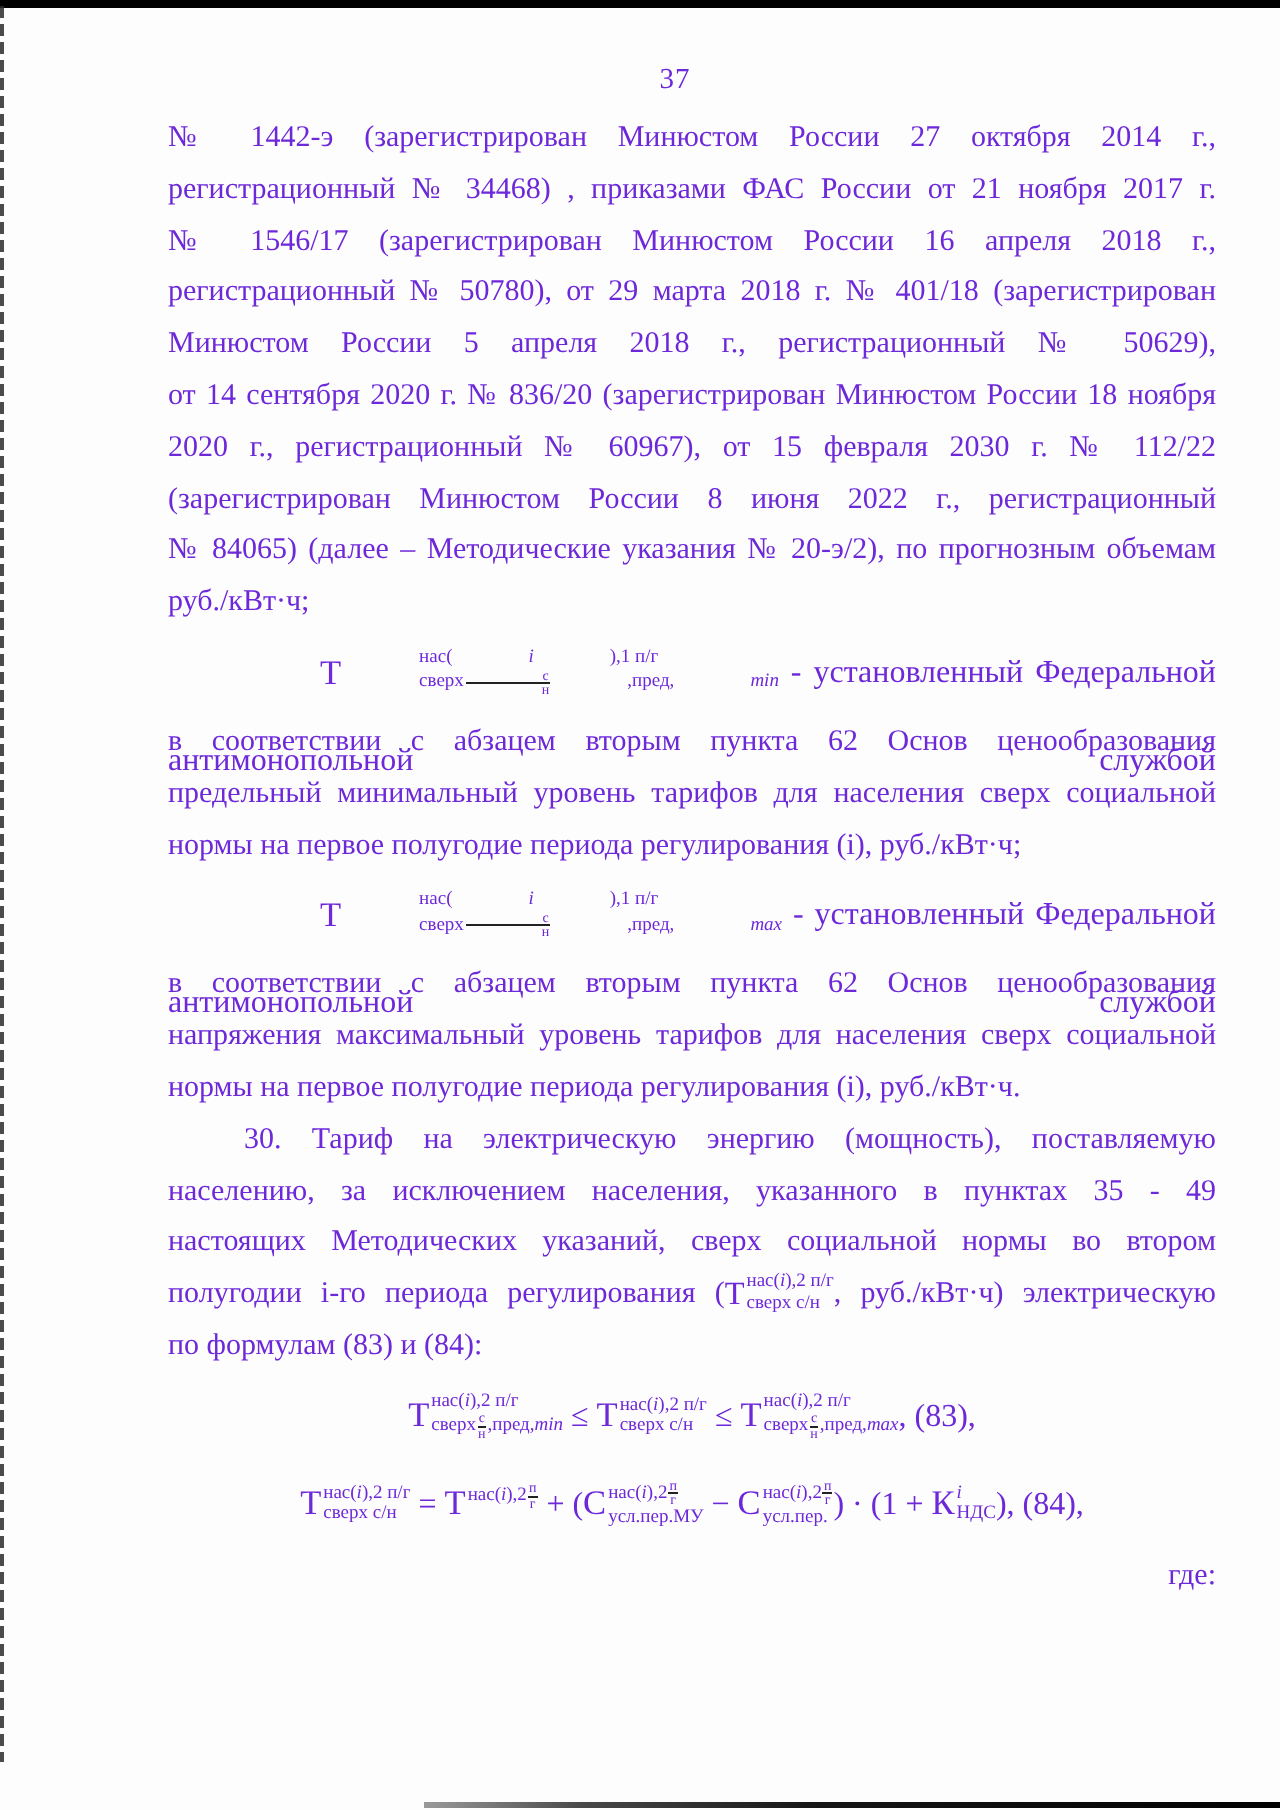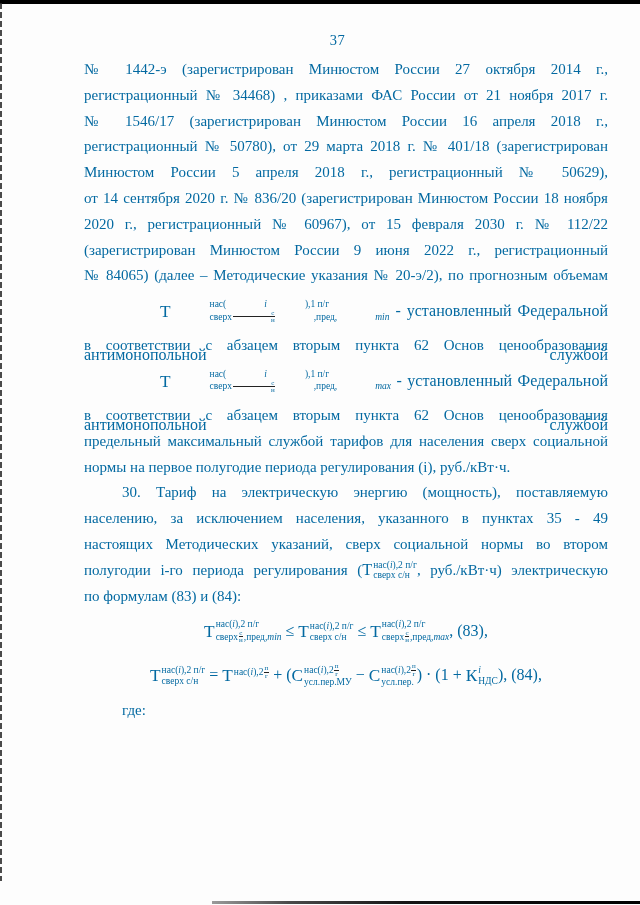--- a/index.html
+++ b/index.html
@@ -1,38 +1,38 @@
 <!DOCTYPE html>
 <html><head>
 <meta charset="utf-8">
 <style>
   html,body{margin:0;padding:0;background:#888;}
   .page{
     position:relative;width:640px;height:905px;background:#fdfdfd;
-    font-family:"Liberation Serif", serif;color:#0369a1;overflow:hidden;
+    font-family:"Liberation Serif", serif;color:#6d28d9;overflow:hidden;
   }
   .top-bar{position:absolute;top:0;left:0;width:640px;height:4px;background:#000;}
   .left-line{
     position:absolute;left:0;top:3px;width:2px;height:878px;
     background:repeating-linear-gradient(to bottom,#2b2b2b 0 6px,rgba(0,0,0,0) 6px 9px);
     opacity:.85;
   }
   .bottom-bar{
     position:absolute;left:212px;bottom:1px;width:428px;height:3px;
     background:linear-gradient(90deg,#9a9a9a 0%,#4a4a4a 18%,#161616 45%,#000 100%);
   }
   .page-num{position:absolute;top:32px;left:0;width:675px;text-align:center;font-size:14.5px;letter-spacing:.5px;}
   .content{position:absolute;left:84px;top:57px;width:524px;font-size:15px;}
   .ln{height:25.8px;line-height:25.8px;white-space:normal;}
   .jl{text-align:justify;text-align-last:justify;}
   .ll{text-align:left;text-align-last:left;}
   .ind{text-indent:38px;}
   .fdef{height:44px;line-height:44px;font-size:16px;text-align:justify;text-align-last:justify;text-indent:38px;}
   .fcenter{height:44px;line-height:44px;font-size:16px;text-align:center;text-align-last:center;}
-  .where{height:26px;line-height:26px;text-indent:38px;text-align:left;}
+  .where{height:26px;line-height:26px;text-indent:38px;text-align:right;}
   
   .term{display:inline-flex;align-items:center;white-space:nowrap;vertical-align:middle;position:relative;top:-1px;}
   .tbase{font-size:1.08em;line-height:1;}
   .tstack{display:inline-flex;flex-direction:column;justify-content:center;margin-left:1px;}
   .srow{display:inline-flex;align-items:center;font-size:9.5px;line-height:10.5px;white-space:nowrap;}
   .suponly{display:inline-flex;align-items:center;align-self:flex-start;margin:-2px 0 0 1px;font-size:9.5px;line-height:10.5px;white-space:nowrap;}
   .frac{display:inline-flex;flex-direction:column;align-items:center;font-size:7px;line-height:6.5px;margin:0 .5px;}
   .ftop{border-bottom:.7px solid #222;padding:0 .5px;}
   .fbot{padding:0 .5px;}
   .it{font-style:italic;}
@@ -48,22 +48,23 @@
 
   <div class="content">
 
     <div class="ln jl">№ 1442-э (зарегистрирован Минюстом России 27 октября 2014 г.,</div>
     <div class="ln jl">регистрационный № 34468) , приказами ФАС России от 21 ноября 2017 г.</div>
     <div class="ln jl">№ 1546/17 (зарегистрирован Минюстом России 16 апреля 2018 г.,</div>
     <div class="ln jl">регистрационный № 50780), от 29 марта 2018 г. № 401/18 (зарегистрирован</div>
     <div class="ln jl">Минюстом России 5 апреля 2018 г., регистрационный № 50629),</div>
     <div class="ln jl">от 14 сентября 2020 г. № 836/20 (зарегистрирован Минюстом России 18 ноября</div>
     <div class="ln jl">2020 г., регистрационный № 60967), от 15 февраля 2030 г. № 112/22</div>
-    <div class="ln jl">(зарегистрирован Минюстом России 9 июня 2022 г., регистрационный</div>
+    <div class="ln jl">(зарегистрирован Минюстом России 8 июня 2022 г., регистрационный</div>
     <div class="ln jl">№ 84065) (далее – Методические указания № 20-э/2), по прогнозным объемам</div>
+    <div class="ln ll">руб./кВт·ч;</div>
 
     <div class="fdef">
       <span class="fml"><span class="term">
             <span class="tbase">Т</span>
             <span class="tstack">
               <span class="srow">
                 <span>нас(</span>
                 <span class="it">i</span>
                 <span>),1 п/г</span>
               </span>
@@ -73,20 +74,22 @@
                   <span class="ftop">с</span>
                   <span class="fbot">н</span>
                 </span>
                 <span>,пред,</span>
                 <span class="it">min</span>
               </span>
             </span>
           </span></span><span> - установленный Федеральной антимонопольной службой</span>
     </div>
     <div class="ln jl">в соответствии с абзацем вторым пункта 62 Основ ценообразования</div>
+    <div class="ln jl">предельный минимальный уровень тарифов для населения сверх социальной</div>
+    <div class="ln ll">нормы на первое полугодие периода регулирования (i), руб./кВт·ч;</div>
 
     <div class="fdef">
       <span class="fml"><span class="term">
             <span class="tbase">Т</span>
             <span class="tstack">
               <span class="srow">
                 <span>нас(</span>
                 <span class="it">i</span>
                 <span>),1 п/г</span>
               </span>
@@ -96,21 +99,21 @@
                   <span class="ftop">с</span>
                   <span class="fbot">н</span>
                 </span>
                 <span>,пред,</span>
                 <span class="it">max</span>
               </span>
             </span>
           </span></span><span> - установленный Федеральной антимонопольной службой</span>
     </div>
     <div class="ln jl">в соответствии с абзацем вторым пункта 62 Основ ценообразования</div>
-    <div class="ln jl">предельный максимальный службой тарифов для населения сверх социальной</div>
+    <div class="ln jl">напряжения максимальный уровень тарифов для населения сверх социальной</div>
     <div class="ln ll">нормы на первое полугодие периода регулирования (i), руб./кВт·ч.</div>
 
     <div class="ln jl ind">30. Тариф на электрическую энергию (мощность), поставляемую</div>
     <div class="ln jl">населению, за исключением населения, указанного в пунктах 35 - 49</div>
     <div class="ln jl">настоящих Методических указаний, сверх социальной нормы во втором</div>
     <div class="ln jl">
       <span>полугодии i-го периода регулирования (</span><span class="fml"><span class="term">
             <span class="tbase">Т</span>
             <span class="tstack">
               <span class="srow">

